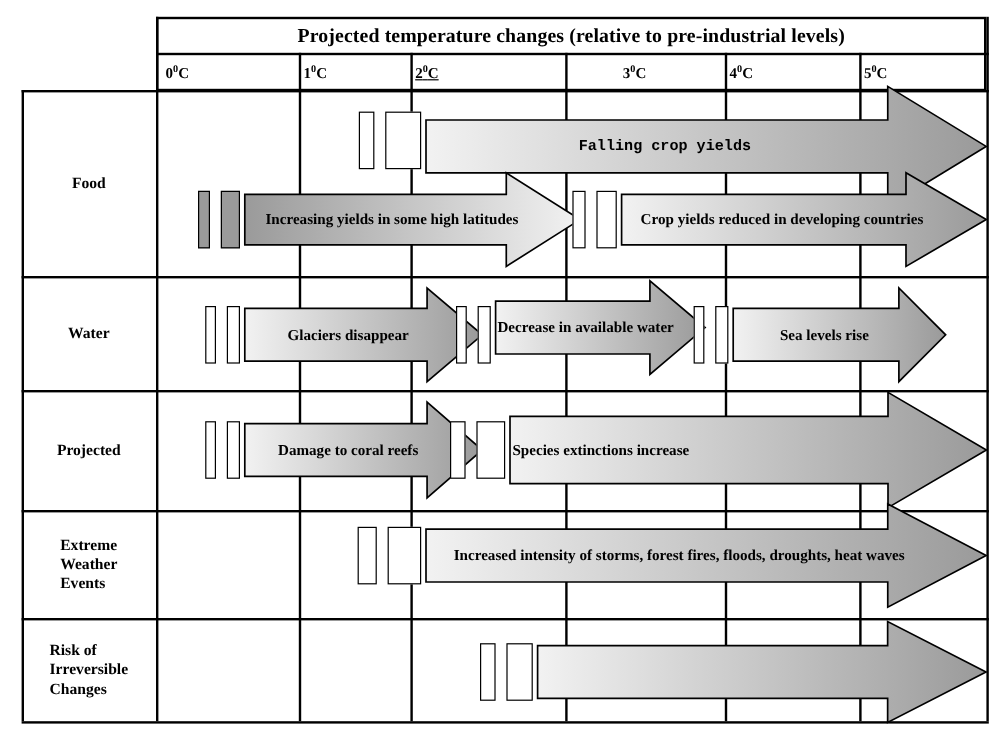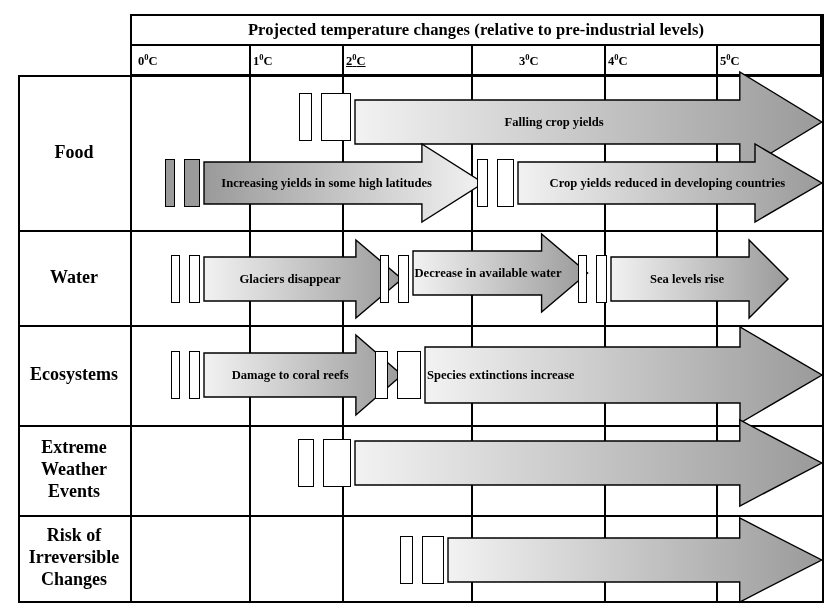--- a/index.html
+++ b/index.html
@@ -60,22 +60,22 @@
   .tick-label sup {
     font-size: 8.5px;
     vertical-align: super;
     line-height: 0;
   }
 
   .rowlabel {
     position: absolute;
     left: 18px;
     width: 112px;
-    text-align: center;
-    font-size: 18px;
+    text-align: left;
+    font-size: 13px;
     font-weight: bold;
     line-height: 1.22;
     display: flex;
     align-items: center;
     justify-content: center;
   }
 
   
   .marker {
     position: absolute;
@@ -149,21 +149,21 @@
     </div>
 
   <div id="rowlabels">
       <div class="rowlabel" style="top: 75px; height: 155px;">
         <div>Food</div>
       </div>
       <div class="rowlabel" style="top: 230px; height: 95px;">
         <div>Water</div>
       </div>
       <div class="rowlabel" style="top: 325px; height: 100px;">
-        <div>Ecosystems</div>
+        <div>Projected</div>
       </div>
       <div class="rowlabel" style="top: 425px; height: 90px;">
         <div>Extreme<br>Weather<br>Events</div>
       </div>
       <div class="rowlabel" style="top: 515px; height: 86px;">
         <div>Risk of<br>Irreversible<br>Changes</div>
       </div>
     </div>
 
   <div id="arrows">
@@ -172,21 +172,21 @@
       <div class="arrow" style="left: 355.16px; top: 72px; width: 466.84px; height: 100px;">
         <svg class="arrow-svg" viewBox="0 0 466.84000000000003 100" preserveAspectRatio="none">
           <defs>
             <linearGradient id="ag0" x1="0" y1="0" x2="1" y2="0">
               <stop offset="0%" stop-color="#f2f2f2"></stop>
               <stop offset="100%" stop-color="#9a9a9a"></stop>
             </linearGradient>
           </defs>
           <polygon points="0.0,28.0 384.8,28.0 384.8,0.0 466.8,50.0 384.8,100.0 384.8,72.0 0.0,72.0" fill="url(#ag0)" stroke="#000" stroke-width="1.4" vector-effect="non-scaling-stroke"></polygon>
         </svg>
-        <div class="arrow-label" style="padding-right: 69px;">Falling crop yields</div>
+        <div class="arrow-label" style="padding-right: 69px; font-family: Liberation Mono, monospace;">Falling crop yields</div>
       </div>
       <div class="marker gray" style="left: 183.84px; top: 159px; width: 16px; height: 48px;"></div>
       <div class="marker gray" style="left: 164.84px; top: 159px; width: 10px; height: 48px;"></div>
       <div class="arrow" style="left: 203.84px; top: 144px; width: 279.36px; height: 78px;">
         <svg class="arrow-svg" viewBox="0 0 279.36 78" preserveAspectRatio="none">
           <defs>
             <linearGradient id="ag1" x1="0" y1="0" x2="1" y2="0">
               <stop offset="0%" stop-color="#9a9a9a"></stop>
               <stop offset="100%" stop-color="#f2f2f2"></stop>
             </linearGradient>
@@ -200,21 +200,21 @@
       <div class="arrow" style="left: 518.12px; top: 144px; width: 303.88px; height: 78px;">
         <svg class="arrow-svg" viewBox="0 0 303.88 78" preserveAspectRatio="none">
           <defs>
             <linearGradient id="ag2" x1="0" y1="0" x2="1" y2="0">
               <stop offset="0%" stop-color="#f2f2f2"></stop>
               <stop offset="100%" stop-color="#9a9a9a"></stop>
             </linearGradient>
           </defs>
           <polygon points="0.0,18.0 237.0,18.0 237.0,0.0 303.9,39.0 237.0,78.0 237.0,60.0 0.0,60.0" fill="url(#ag2)" stroke="#000" stroke-width="1.4" vector-effect="non-scaling-stroke"></polygon>
         </svg>
-        <div class="arrow-label" style="padding-right: 36.7695px; text-align: right;">Crop yields reduced in developing countries</div>
+        <div class="arrow-label" style="padding-right: 36.7695px;">Crop yields reduced in developing countries</div>
       </div>
       <div class="marker" style="left: 188.84px; top: 255px; width: 11px; height: 48px;"></div>
       <div class="marker" style="left: 170.84px; top: 255px; width: 9px; height: 48px;"></div>
       <div class="arrow" style="left: 203.84px; top: 240px; width: 197.88px; height: 78px;">
         <svg class="arrow-svg" viewBox="0 0 197.87999999999997 78" preserveAspectRatio="none">
           <defs>
             <linearGradient id="ag3" x1="0" y1="0" x2="1" y2="0">
               <stop offset="0%" stop-color="#f2f2f2"></stop>
               <stop offset="100%" stop-color="#9a9a9a"></stop>
             </linearGradient>
@@ -284,20 +284,21 @@
       <div class="arrow" style="left: 355.16px; top: 420px; width: 466.84px; height: 86px;">
         <svg class="arrow-svg" viewBox="0 0 466.84000000000003 86" preserveAspectRatio="none">
           <defs>
             <linearGradient id="ag8" x1="0" y1="0" x2="1" y2="0">
               <stop offset="0%" stop-color="#f2f2f2"></stop>
               <stop offset="100%" stop-color="#9a9a9a"></stop>
             </linearGradient>
           </defs>
           <polygon points="0.0,21.0 384.8,21.0 384.8,0.0 466.8,43.0 384.8,86.0 384.8,65.0 0.0,65.0" fill="url(#ag8)" stroke="#000" stroke-width="1.4" vector-effect="non-scaling-stroke"></polygon>
         </svg>
+        <div class="arrow-label" style="padding-right: 45.1px;">Increased intensity of storms, forest fires, floods, droughts, heat waves</div>
       </div>
       <div class="marker" style="left: 422.28px; top: 536px; width: 22px; height: 48px;"></div>
       <div class="marker" style="left: 400.28px; top: 536px; width: 13px; height: 48px;"></div>
       <div class="arrow" style="left: 448.28px; top: 518px; width: 373.72px; height: 84px;">
         <svg class="arrow-svg" viewBox="0 0 373.71999999999997 84" preserveAspectRatio="none">
           <defs>
             <linearGradient id="ag9" x1="0" y1="0" x2="1" y2="0">
               <stop offset="0%" stop-color="#f2f2f2"></stop>
               <stop offset="100%" stop-color="#9a9a9a"></stop>
             </linearGradient>

